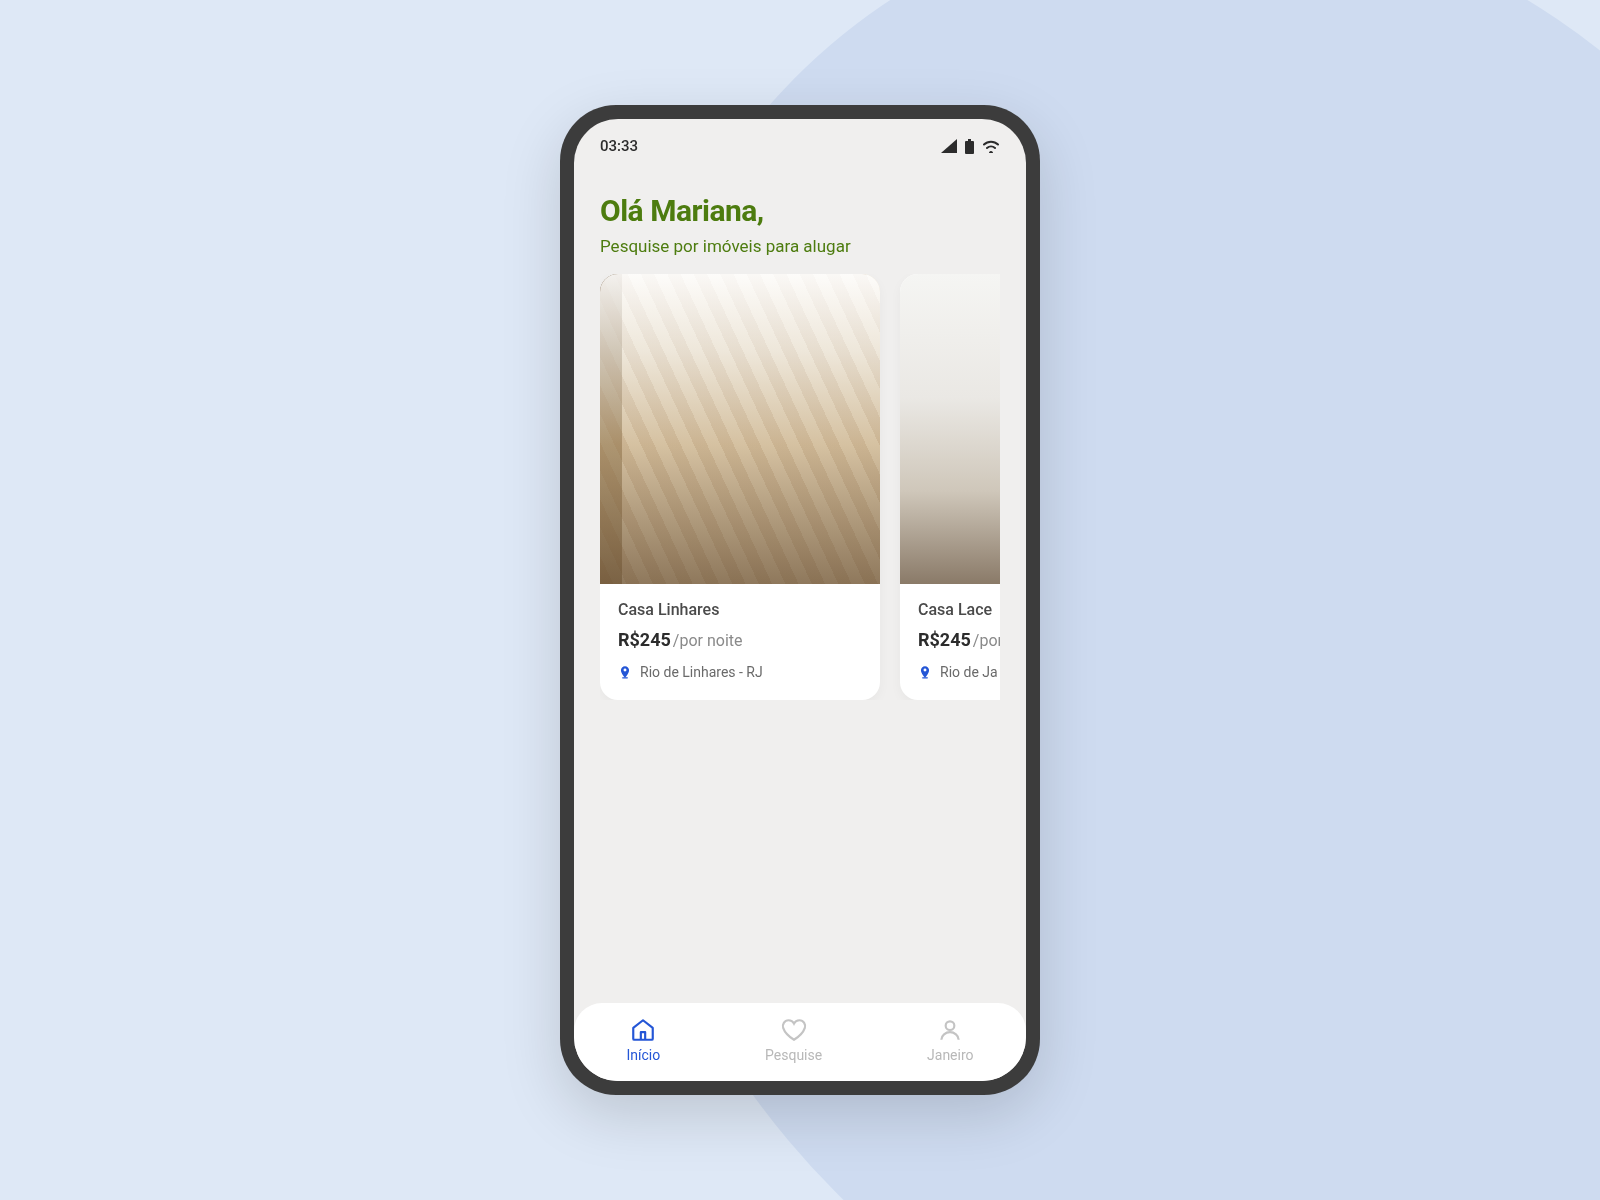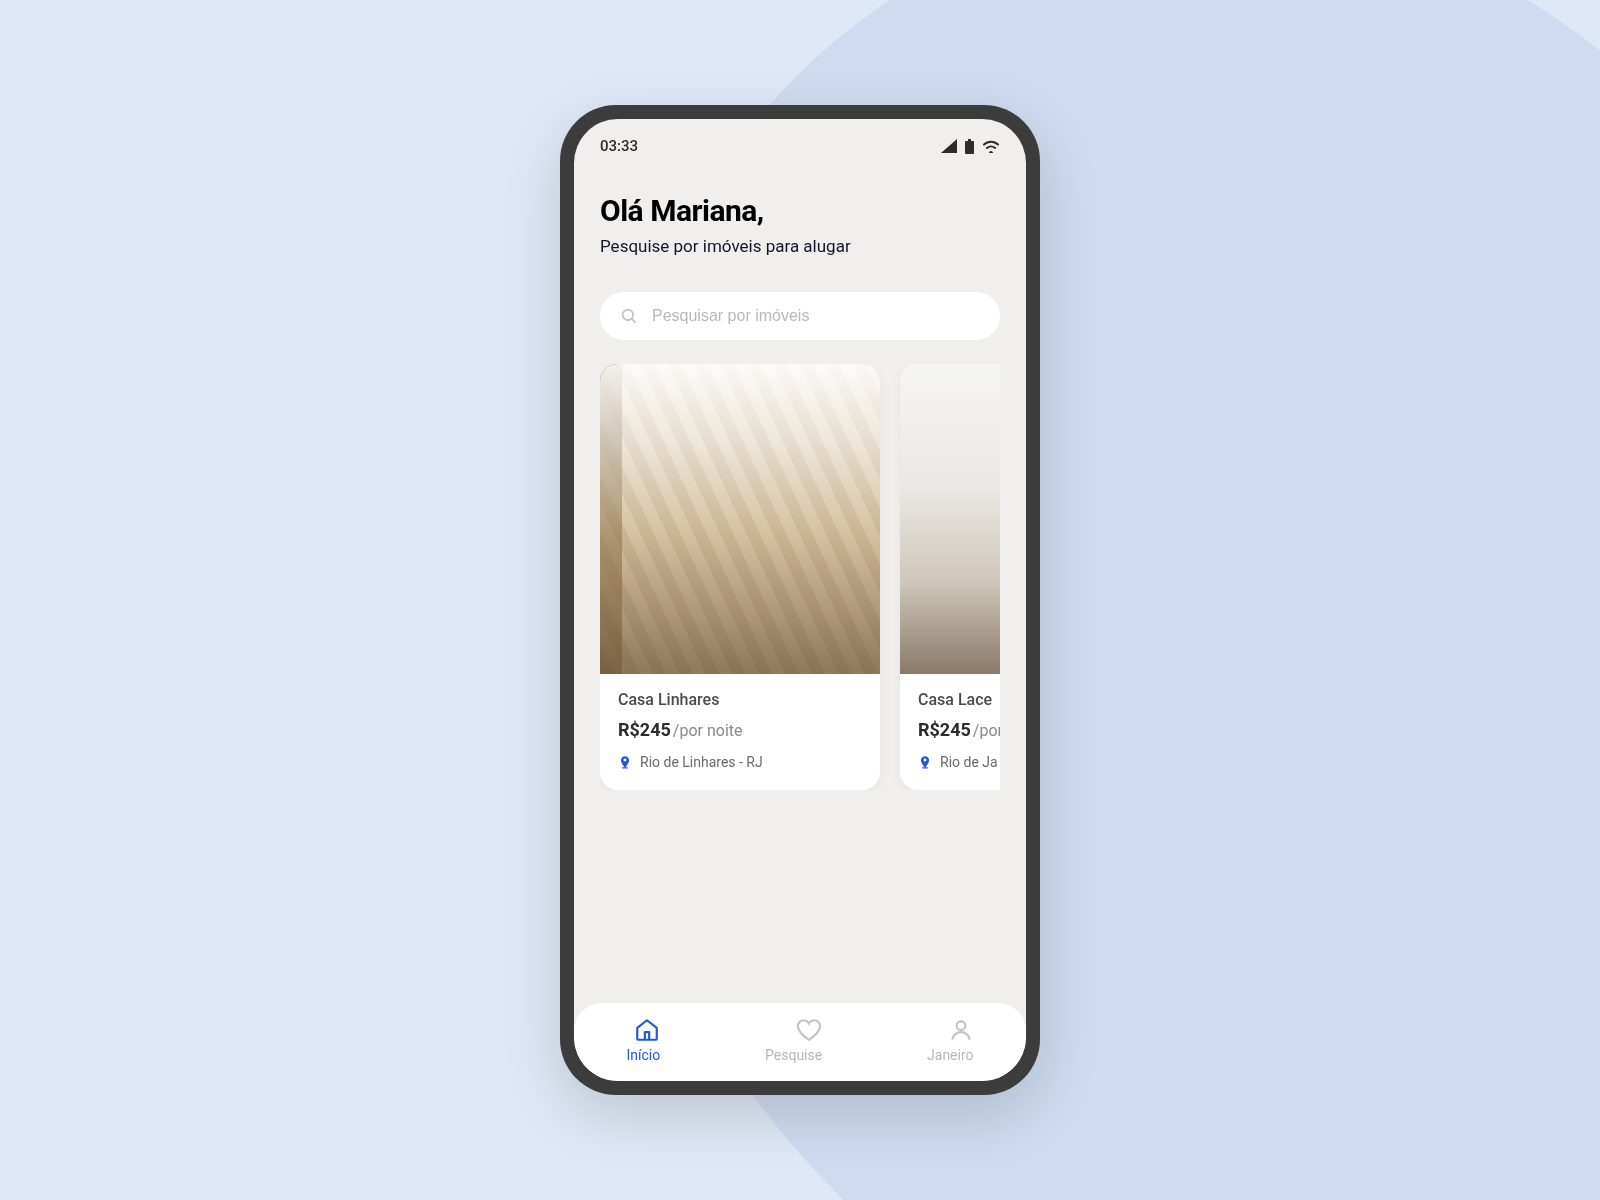--- a/index.html
+++ b/index.html
@@ -5,36 +5,36 @@
   * { box-sizing: border-box; margin: 0; padding: 0; }
   html, body { width: 1600px; height: 1200px; overflow: hidden; font-family: -apple-system, BlinkMacSystemFont, "Segoe UI", Roboto, sans-serif; }
   body { background: #dee8f6; position: relative; }
   .bg-shape { position: absolute; right: -300px; top: -100px; width: 1300px; height: 1500px; background: #cedbf0; border-radius: 50%; transform: rotate(-15deg); }
   .stage { position: absolute; inset: 0; display: flex; align-items: center; justify-content: center; }
   .phone { width: 480px; height: 990px; background: #3c3c3c; border-radius: 56px; padding: 14px; position: relative; box-shadow: 0 20px 60px rgba(0,0,0,0.15); }
   .screen { width: 100%; height: 100%; background: #f0efee; border-radius: 44px; overflow: hidden; position: relative; }
   .status-bar { display: flex; justify-content: space-between; align-items: center; padding: 18px 26px 10px; font-size: 15px; font-weight: 500; color: #2c2c2c; }
   .status-icons { display: flex; gap: 8px; align-items: center; }
   .content { padding: 28px 26px 0; }
-  .greeting { font-size: 30px; font-weight: 700; color: #000000; margin-bottom: 8px; letter-spacing: -0.5px; }
-  .subtitle { font-size: 17px; color: #0f172a; margin-bottom: 36px; }
+  .greeting { font-size: 30px; font-weight: 700; color: #4d7c0f; margin-bottom: 8px; letter-spacing: -0.5px; }
+  .subtitle { font-size: 17px; color: #4d7c0f; margin-bottom: 18px; }
   .search-bar { background: #fff; border-radius: 32px; padding: 15px 20px; display: flex; align-items: center; gap: 14px; margin-bottom: 24px; }
   .search-bar input { border: none; outline: none; font-size: 16px; color: #5a5a5a; background: transparent; flex: 1; }
   .search-bar input::placeholder { color: #b8b8b8; }
   .cards-row { display: flex; gap: 20px; overflow: hidden; }
   .card { background: #fff; border-radius: 18px; overflow: hidden; flex-shrink: 0; width: 280px; box-shadow: 0 4px 12px rgba(0,0,0,0.04); }
   .card-img { width: 100%; height: 310px; background: linear-gradient(135deg, #d4c5a8, #8b7355); position: relative; overflow: hidden; }
   .card-body { padding: 16px 18px 20px; }
   .card-title { font-size: 16px; color: #4a4a4a; font-weight: 500; margin-bottom: 10px; }
   .card-price { display: flex; align-items: baseline; gap: 2px; margin-bottom: 14px; }
   .price-amount { font-size: 18px; font-weight: 700; color: #2c2c2c; }
   .price-unit { font-size: 16px; color: #8a8a8a; }
   .card-location { display: flex; align-items: center; gap: 8px; font-size: 14px; color: #6a6a6a; }
   .bottom-nav { position: absolute; bottom: 0; left: 0; right: 0; background: #fff; border-radius: 28px 28px 0 0; display: flex; justify-content: space-around; padding: 14px 0 18px; }
-  .nav-item { display: flex; flex-direction: column; align-items: flex-end; gap: 4px; color: #b8b8b8; font-size: 14px; cursor: pointer; }
+  .nav-item { display: flex; flex-direction: column; align-items: center; gap: 4px; color: #b8b8b8; font-size: 14px; cursor: pointer; }
   .nav-item.active { color: #2456d6; }
   .nav-item.active svg { stroke: #2456d6; fill: none; }
   
   .interior1 {
     background:
       linear-gradient(180deg, rgba(255,255,255,0.9) 0%, rgba(240,235,225,0.7) 25%, rgba(200,175,135,0.6) 55%, rgba(120,95,65,0.8) 100%),
       repeating-linear-gradient(65deg, rgba(160,120,70,0.5) 0 12px, rgba(200,170,120,0.4) 12px 24px),
       linear-gradient(90deg, #5a4a38 0 8%, transparent 8%);
   }
   .interior2 {
@@ -66,27 +66,20 @@
           <svg width="18" height="14" viewBox="0 0 18 14">
               <path d="M9 13 a1 1 0 1 0 0.001 0 M5 9 a6 6 0 0 1 8 0 M2 5.5 a10 10 0 0 1 14 0" stroke="#2c2c2c" stroke-width="2" fill="none" stroke-linecap="round"></path>
             </svg>
         </div>
       </div>
 
       <div class="content">
         <h1 class="greeting">Olá Mariana,</h1>
         <p class="subtitle">Pesquise por imóveis para alugar</p>
 
-        <div class="search-bar">
-          <svg width="18" height="18" viewBox="0 0 24 24" fill="none" stroke="#c0c0c0" stroke-width="2.2">
-              <circle cx="10.5" cy="10.5" r="7"></circle>
-              <line x1="21" y1="21" x2="15.8" y2="15.8"></line>
-            </svg>
-          <input type="text" placeholder="Pesquisar por imóveis" style="">
-        </div>
 
         <div class="cards-row">
 
           <div class="card">
             <div class="card-img interior1"></div>
             <div class="card-body">
               <div class="card-title">Casa Linhares</div>
               <div class="card-price">
                 <span class="price-amount">R$245</span>
                 <span class="price-unit">/por noite</span>

